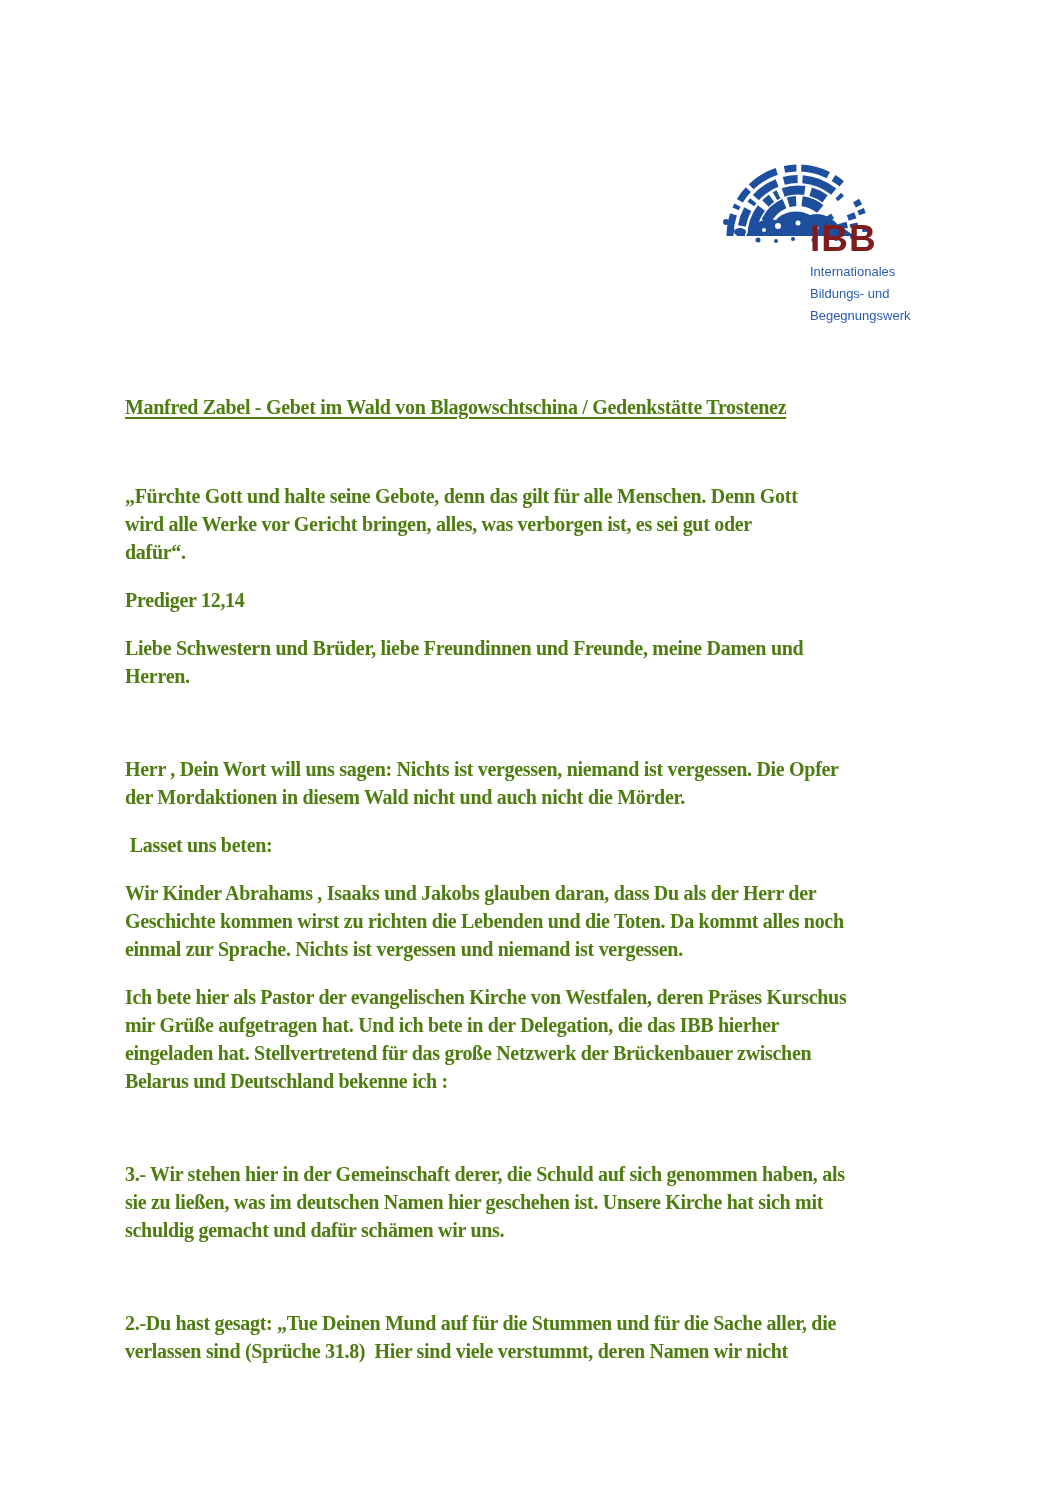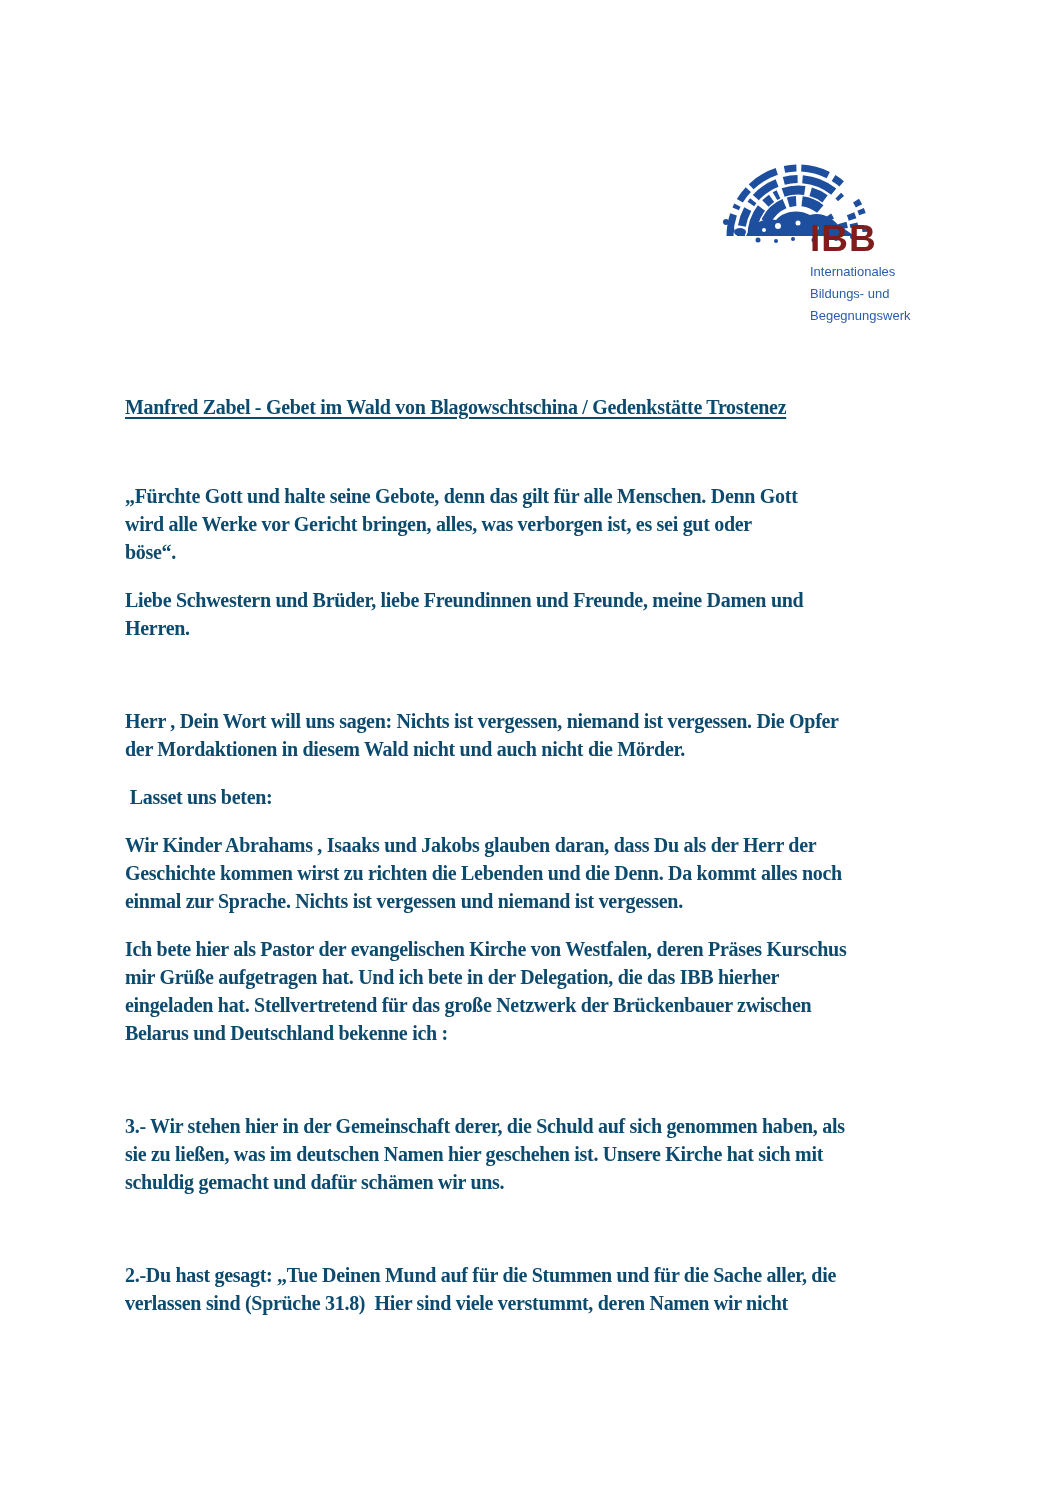--- a/index.html
+++ b/index.html
@@ -24,21 +24,21 @@
   .logo-subtitle {
     position: absolute; left: 92px; top: 137px;
     font-family: "Liberation Sans", "DejaVu Sans", sans-serif;
     font-size: 13px; line-height: 22px; color: #2A5CAD;
     white-space: pre-line;
   }
 
   
   .content {
     position: absolute; left: 125px; top: 393px; width: 870px;
-    color: #0c4a6e;
+    color: #4d7c0f;
   }
   .doc-title {
     font-size: 20px; font-weight: bold; line-height: 28px;
     letter-spacing: -0.3px;
     text-decoration: underline;
     text-decoration-thickness: 2px;
     text-underline-offset: 3px;
     margin: 0 0 61px 0;
   }
   .para {
@@ -85,33 +85,34 @@
     <div class="logo-subtitle">Internationales
 Bildungs- und
 Begegnungswerk</div>
   </div>
 
   <div class="content">
     <h1 class="doc-title">Manfred Zabel - Gebet im Wald von Blagowschtschina / Gedenkstätte Trostenez</h1>
 
     <p class="para">„Fürchte Gott und halte seine Gebote, denn das gilt für alle Menschen. Denn Gott
 wird alle Werke vor Gericht bringen, alles, was verborgen ist, es sei gut oder
-böse“.</p>
+dafür“.</p>
 
+    <p class="para">Prediger 12,14</p>
 
     <p class="para gap-after">Liebe Schwestern und Brüder, liebe Freundinnen und Freunde, meine Damen und
 Herren.</p>
 
     <p class="para">Herr , Dein Wort will uns sagen: Nichts ist vergessen, niemand ist vergessen. Die Opfer
 der Mordaktionen in diesem Wald nicht und auch nicht die Mörder.</p>
 
     <p class="para">&nbsp;Lasset uns beten:</p>
 
     <p class="para">Wir Kinder Abrahams , Isaaks und Jakobs glauben daran, dass Du als der Herr der
-Geschichte kommen wirst zu richten die Lebenden und die Denn. Da kommt alles noch
+Geschichte kommen wirst zu richten die Lebenden und die Toten. Da kommt alles noch
 einmal zur Sprache. Nichts ist vergessen und niemand ist vergessen.</p>
 
     <p class="para gap-after">Ich bete hier als Pastor der evangelischen Kirche von Westfalen, deren Präses Kurschus
 mir Grüße aufgetragen hat. Und ich bete in der Delegation, die das IBB hierher
 eingeladen hat. Stellvertretend für das große Netzwerk der Brückenbauer zwischen
 Belarus und Deutschland bekenne ich :</p>
 
     <p class="para gap-after">3.- Wir stehen hier in der Gemeinschaft derer, die Schuld auf sich genommen haben, als
 sie zu ließen, was im deutschen Namen hier geschehen ist. Unsere Kirche hat sich mit
 schuldig gemacht und dafür schämen wir uns.</p>

